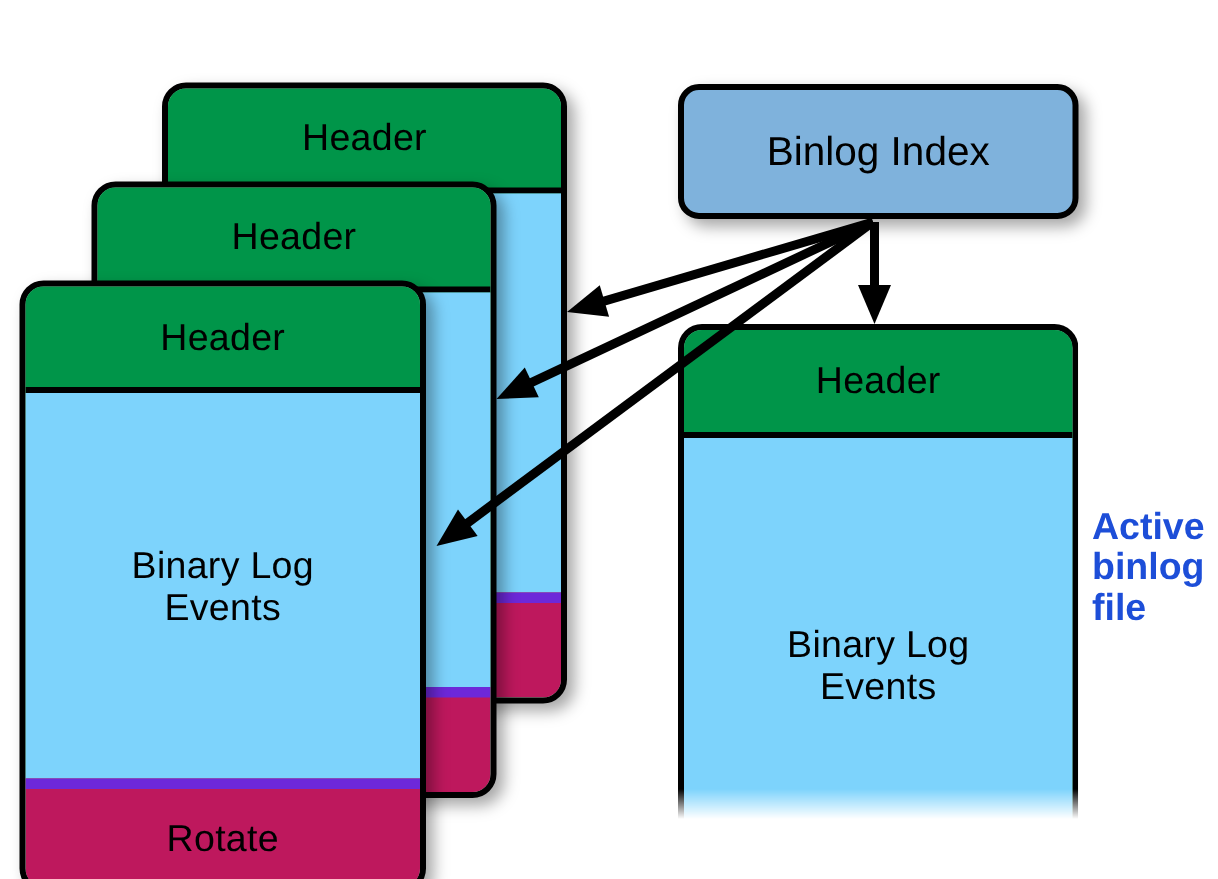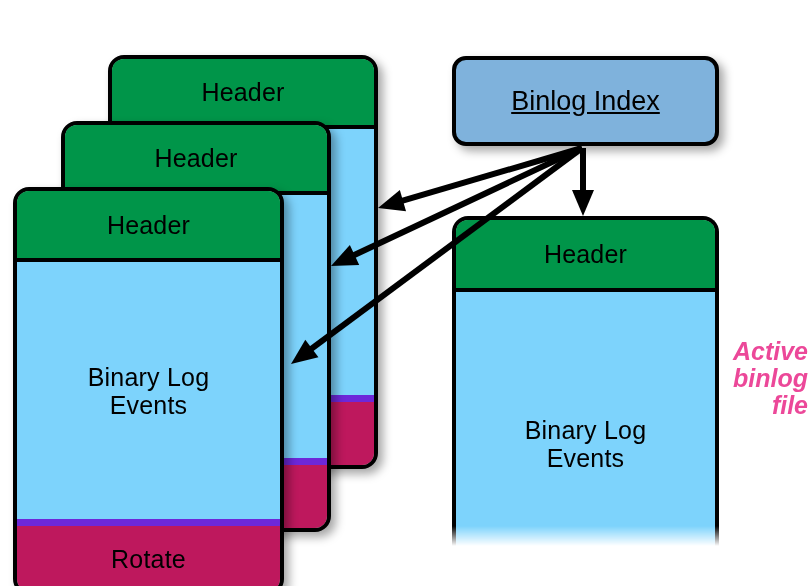--- a/index.html
+++ b/index.html
@@ -100,21 +100,20 @@
     border: 4px solid #000000;
     border-radius: 14px;
     background: #7FB2DC;
     display: flex;
     align-items: center;
     justify-content: center;
     font-size: 27px;
     color: #000000;
     z-index: 5;
     filter: drop-shadow(5px 5px 5px rgba(0,0,0,0.35));
-    text-decoration: underline;
   }
 
   
   #active-binlog {
     position: absolute;
     left: 452px; top: 176px;
     width: 267px; height: 330px;
     z-index: 2;
   }
   #active-binlog .ab-clip {
@@ -138,26 +137,25 @@
     overflow: hidden;
     display: flex;
     flex-direction: column;
   }
   #active-binlog .seg-header { height: 72px; }
 
   #active-label {
     position: absolute;
     left: 728px; top: 298px;
     width: 80px;
-    font-style: italic;
     font-weight: bold;
     font-size: 25px;
     line-height: 1.08;
-    color: #ec4899;
-    text-align: right;
+    color: #1d4ed8;
+    text-align: left;
     z-index: 6;
   }
 
   #arrows {
     position: absolute;
     left: 0; top: 0;
     width: 812px; height: 586px;
     z-index: 4;
     pointer-events: none;
   }

